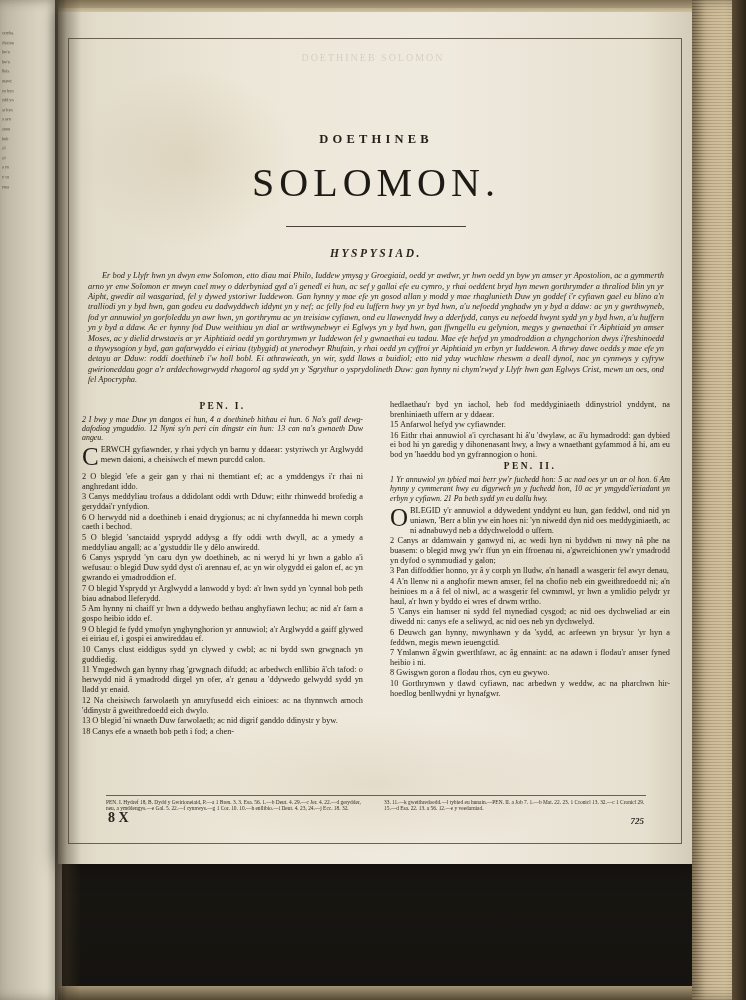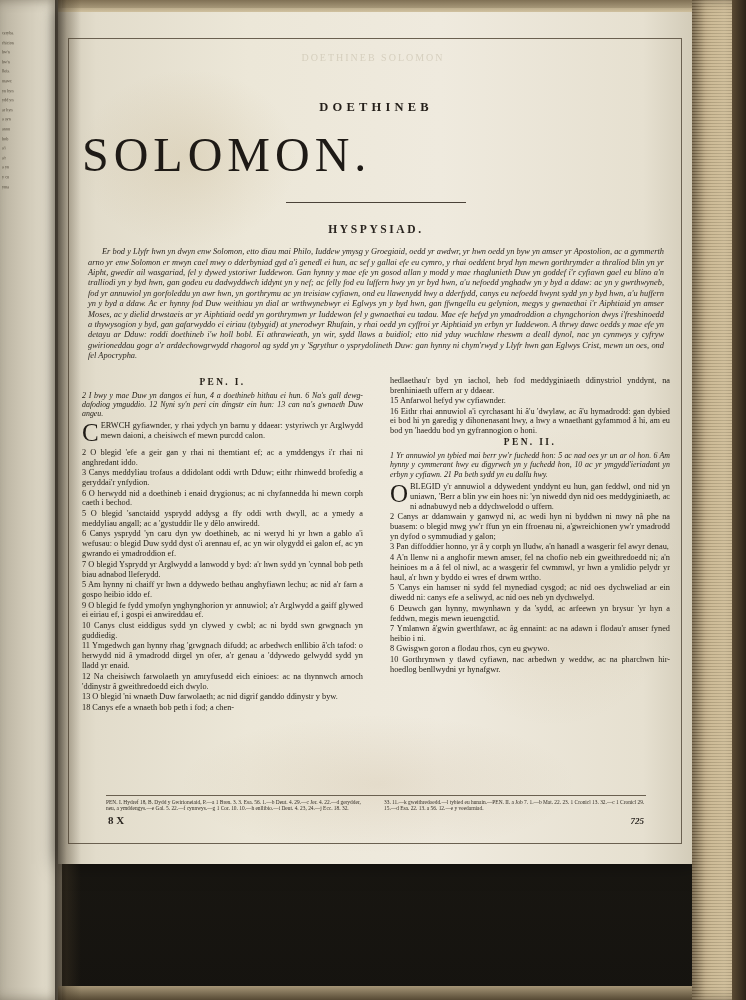--- a/index.html
+++ b/index.html
@@ -73,33 +73,33 @@
     opacity:.45;
   }
 
   .content {
     position:absolute; left:24px; top:60px; right:24px; bottom:34px;
     color:#2a2520;
   }
 
   .kicker {
     text-align:center; letter-spacing:4.2px; font-size:12.5px;
-    font-weight:bold; margin-top:32px; color:#241f1a;
+    font-weight:bold; margin-top:64px; color:#241f1a;
   }
   .booktitle {
-    text-align:left; font-size:48px; letter-spacing:5px;
+    text-align:center; font-size:40px; letter-spacing:5px;
     margin-top:12px; color:#1e1a16; font-weight:normal;
     font-family:"Liberation Serif", serif;
   }
   .rule {
     width:180px; height:1.2px; background:#4a4238; margin:20px auto 0 auto;
   }
   .sect-title {
     text-align:center; font-size:11.5px; letter-spacing:2.6px;
-    margin-top:20px; font-weight:bold;
+    margin-top:20px; font-weight:bold;font-style:italic;
   }
 
   .preface {
     margin-top:12px;
     font-style:italic;
     font-size:8.4px;
     line-height:10.4px;
     text-align:justify;
     text-justify:inter-word;
     padding:0 6px;
@@ -146,21 +146,21 @@
     position:absolute; left:24px; right:24px; bottom:18px;
     border-top:0.8px solid #6a6050;
     padding-top:3px;
     display:flex;
     font-size:5.4px; line-height:6.6px; color:#332d25;
   }
   .fn-col { width:50%; padding-right:8px; }
   .fn-col.r { padding-left:8px; padding-right:0; }
 
   .sig {
-    position:absolute; left:26px; bottom:4px; font-size:11px; font-weight:bold;
+    position:absolute; left:26px; bottom:4px; font-size:14px; font-weight:bold;
   }
   .pageno {
     position:absolute; right:26px; bottom:4px; font-size:9px; font-weight:bold;font-style:italic;
   }
 
   
   .fore-edge {
     position:absolute; right:0; top:0; width:54px; height:1000px;
     background:
       repeating-linear-gradient(180deg,

